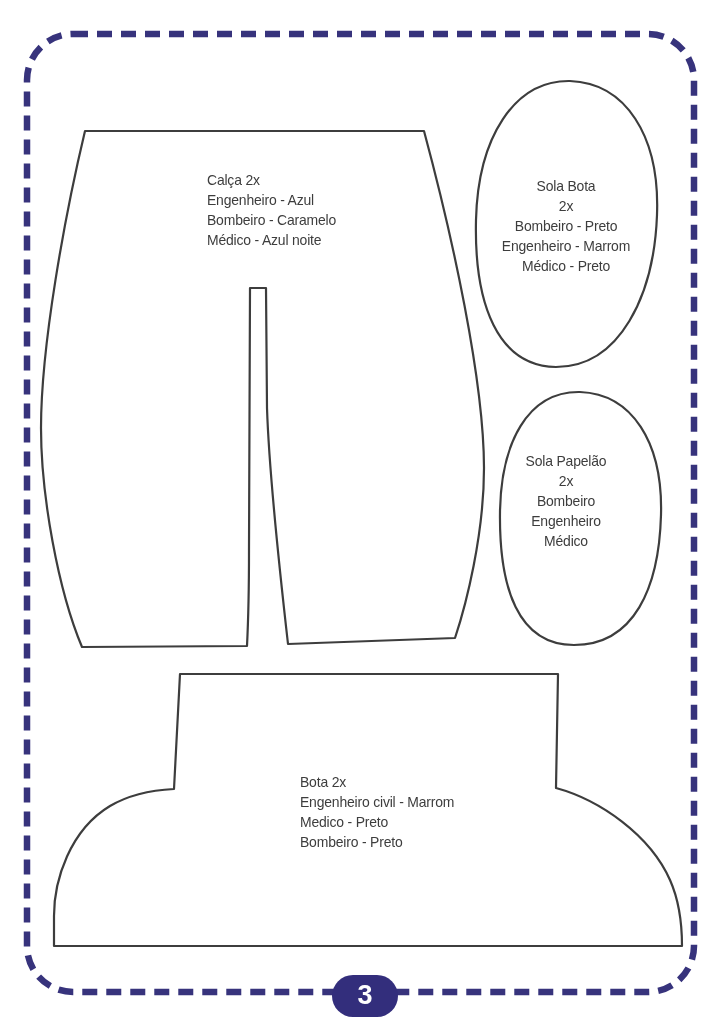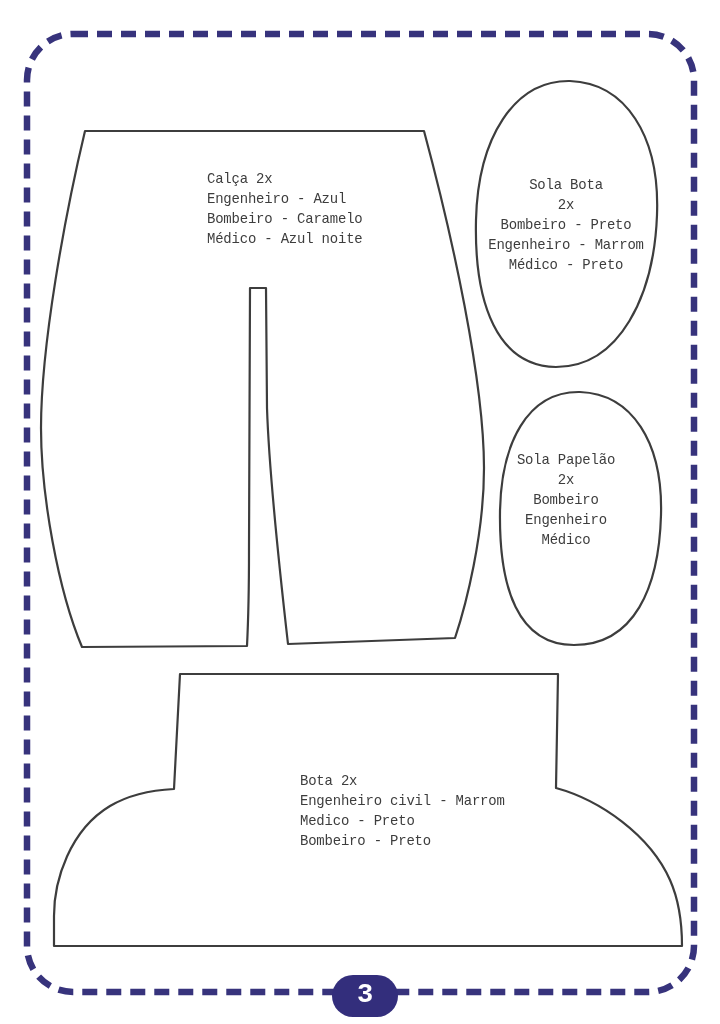--- a/index.html
+++ b/index.html
@@ -2,21 +2,21 @@
 <html><head>
 <meta charset="utf-8">
 <style>
   html, body { margin: 0; padding: 0; background: #ffffff; }
   .page {
     position: relative;
     width: 720px;
     height: 1024px;
     margin: 0 auto;
     background: #ffffff;
-    font-family: Liberation Mono, monospace;
+    font-family: Liberation Sans, sans-serif;
     overflow: hidden;
   }
   .shapes-layer {
     position: absolute;
     inset: 0;
     width: 720px;
     height: 1024px;
   }
   .label {
     position: absolute;

